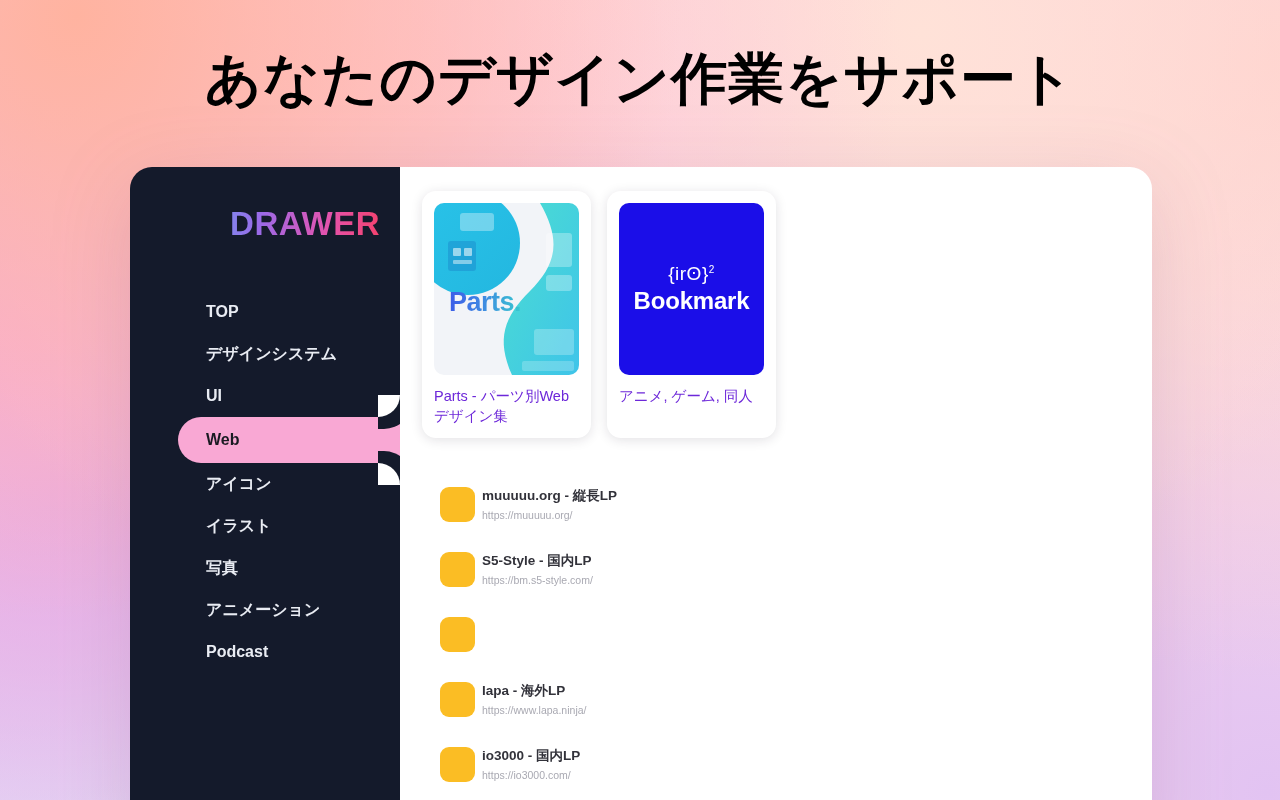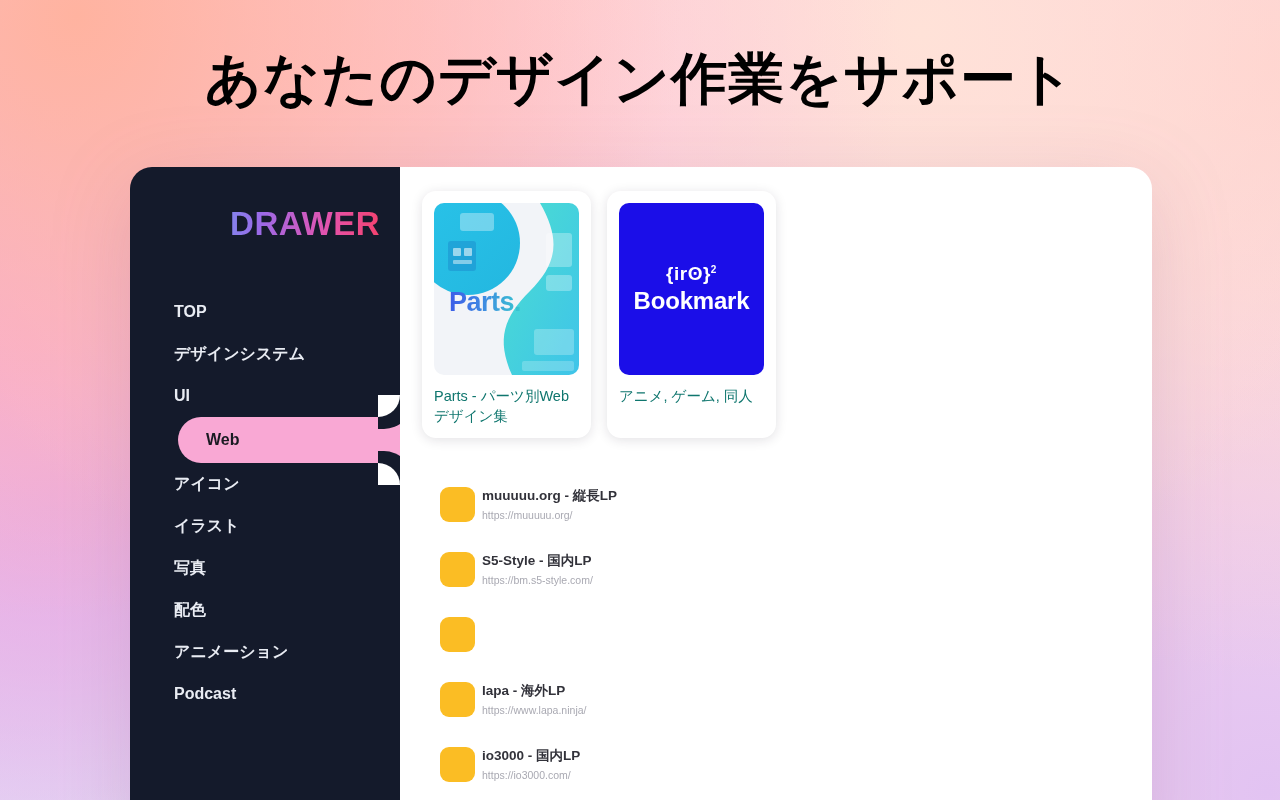--- a/index.html
+++ b/index.html
@@ -91,21 +91,21 @@
     margin-bottom: 48px;
   }
 
   .nav { list-style: none; }
 
   .nav-item {
     position: relative;
     height: 42px;
     display: flex;
     align-items: center;
-    padding-left: 44px;
+    padding-left: 76px;
     font-size: 16px;
     font-weight: 700;
     color: #e9ecf3;
     cursor: pointer;
     white-space: nowrap;
   }
 
   
   .nav-item.active {
     background: #f9a8d4;
@@ -158,21 +158,21 @@
     width: 145px;
     height: 172px;
     border-radius: 10px;
     overflow: hidden;
     position: relative;
   }
   .card .cap {
     margin-top: 11px;
     font-size: 14.5px;
     line-height: 1.38;
-    color: #0f766e;
+    color: #6d28d9;
     word-break: break-word;
   }
 
   
   .thumb-parts { background: #f2f4f8; }
   .pt-circle {
     position: absolute; left: -18px; top: -12px;
     width: 104px; height: 104px; border-radius: 50%;
     background: linear-gradient(135deg, #29c3e8 0%, #23b7e0 100%);
   }
@@ -184,21 +184,21 @@
     color: transparent; -webkit-text-fill-color: transparent;
   }
 
   
   .thumb-iro {
     background: #1b0ee8;
     display: flex; flex-direction: column;
     align-items: center; justify-content: center;
     color: #fff;
   }
-  .iro-1 { font-size: 19px; font-weight: 700; letter-spacing: .5px; }
+  .iro-1 { font-size: 19px; font-weight: 400; letter-spacing: .5px; }
   .iro-1 sup { font-size: 10px; }
   .iro-2 { font-size: 24px; font-weight: 700; letter-spacing: -.2px; margin-top: 2px; }
 
   
   .list { margin-top: 34px; padding-left: 18px; }
   .list-item {
     display: flex;
     align-items: center;
     gap: 7px;
     height: 65px;
@@ -249,23 +249,20 @@
           <span>Web</span>
         </li>
         <li class="nav-item">
           <span>アイコン</span>
         </li>
         <li class="nav-item">
           <span>イラスト</span>
         </li>
         <li class="nav-item">
           <span>写真</span>
-        </li>
-        <li class="nav-item">
-          <span>配色</span>
         </li>
         <li class="nav-item">
           <span>アニメーション</span>
         </li>
         <li class="nav-item">
           <span>Podcast</span>
         </li>
       </ul>
 
   </aside>

